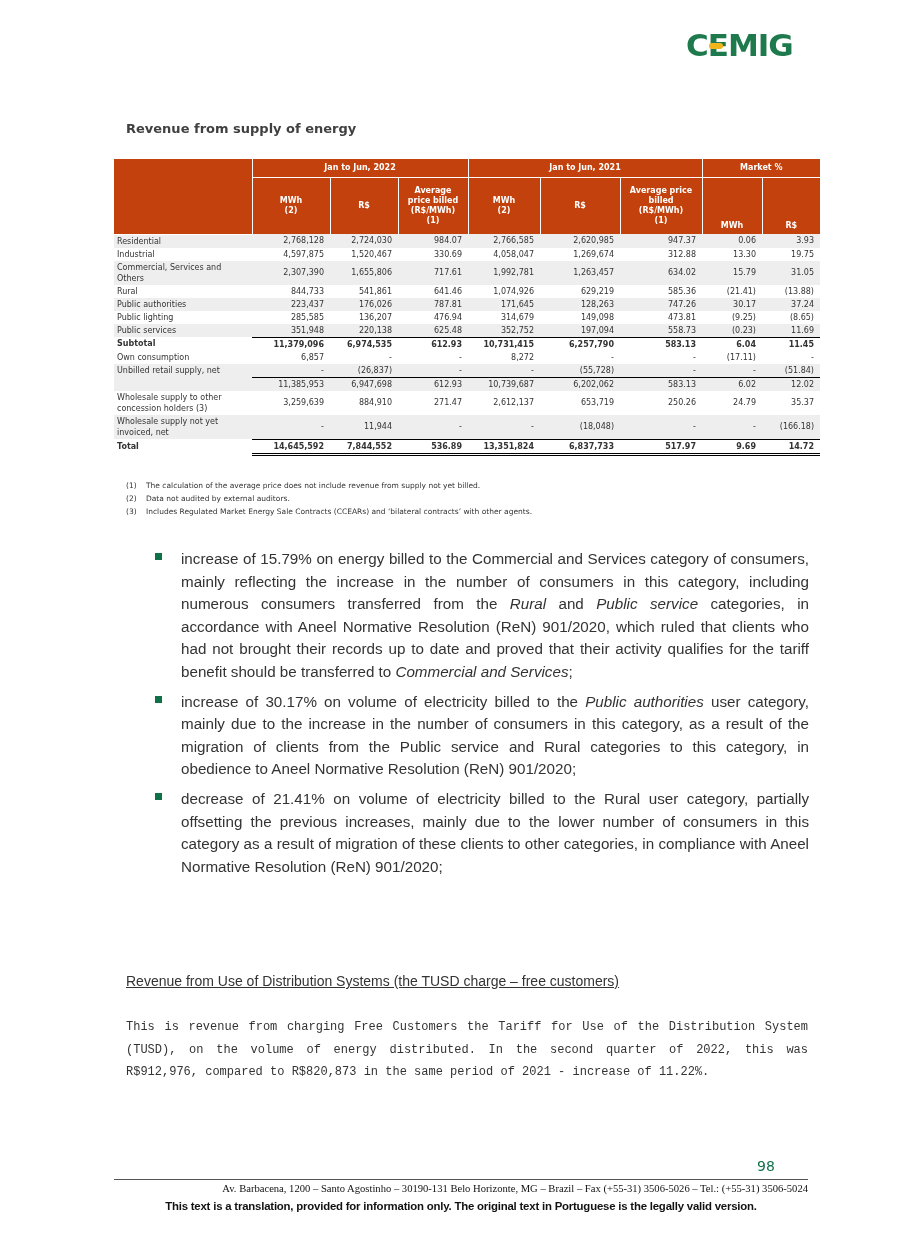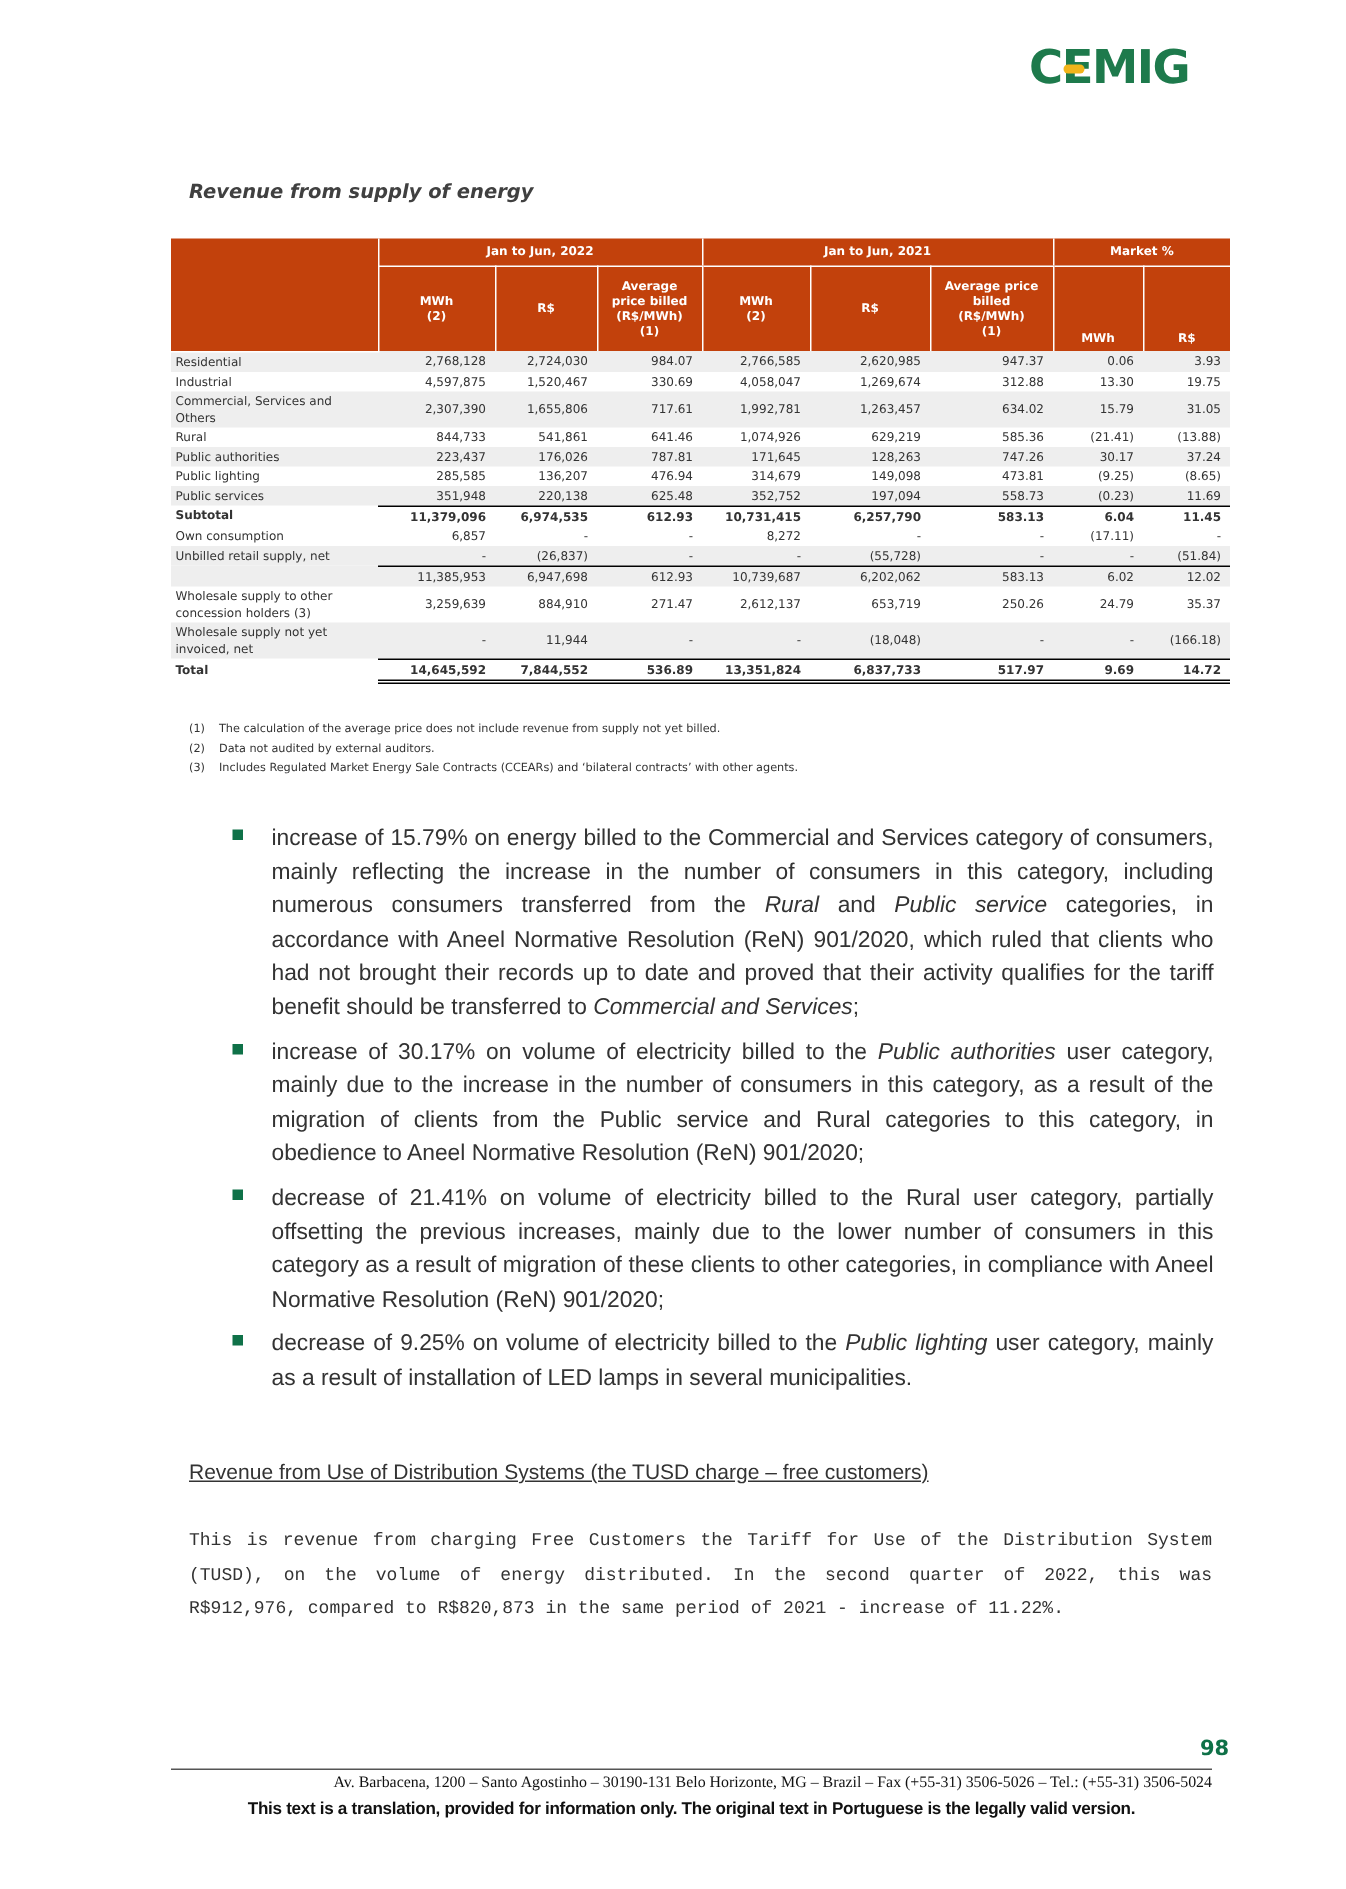--- a/index.html
+++ b/index.html
@@ -2,21 +2,21 @@
 <html><head>
 <meta charset="utf-8">
 <style>
   html, body { margin: 0; padding: 0; background: #ffffff; }
   body { width: 897px; height: 1259px; position: relative; font-family: "Liberation Sans", sans-serif; color: #333333; overflow: hidden; }
 
   .logo { position: absolute; left: 686px; top: 28px; width: 120px; height: 34px; }
   .logo-text { font-family: "DejaVu Sans", sans-serif; font-weight: bold; font-size: 31px; color: #1e7a4c; letter-spacing: -1px; line-height: 34px; position: relative; }
   .logo-dot { position: absolute; left: 23px; top: 15px; width: 14px; height: 6px; background: #f2b51b; border-radius: 3px; }
 
-  .section-title { position: absolute; left: 126px; top: 121px; font-family: "DejaVu Sans", sans-serif; font-size: 13px; font-weight: bold; font-style: italic; color: #404040; }
+  .section-title { position: absolute; left: 126px; top: 121px; font-family: "DejaVu Sans", sans-serif; font-size: 13px; font-weight: bold; color: #404040; }
 
   table.rev { position: absolute; left: 114px; top: 159px; width: 706px; border-collapse: collapse; font-family: "DejaVu Sans", sans-serif; font-size: 8px; color: #333; }
   table.rev th { background: #c2410c; color: #fff; font-weight: bold; font-size: 8px; text-align: center; padding: 3px 3px; border-left: 1px solid #ffffff; line-height: 10px; }
   table.rev th.first { border-left: none; }
   table.rev tr.h1 th { height: 12px; border-bottom: 1px solid #fff; }
   table.rev tr.h2 th { height: 50px; vertical-align: middle; }
   table.rev tr.h2 th.bottom { vertical-align: bottom; padding-bottom: 3px; }
   table.rev td { padding: 0 4px; text-align: right; height: 13px; line-height: 11px; white-space: nowrap; }
   table.rev td.label { text-align: left; padding-left: 3px; white-space: normal; margin-top: 25px; }
   table.rev tr.shade td { background: #eeeeee; }
@@ -32,21 +32,21 @@
   .footnotes .fn-num { width: 20px; }
 
   .bullets { position: absolute; left: 155px; top: 548px; width: 654px; font-family: "Liberation Sans", sans-serif; font-size: 15.2px; line-height: 22.6px; color: #333; }
   .bullet { position: relative; padding-left: 26px; text-align: justify; margin-bottom: 7px; }
   .bullet .sq { position: absolute; left: 0; top: 5px; width: 7px; height: 7px; background: #0f7148; }
   .bullet i { font-style: italic; }
 
   .tusd-heading { position: absolute; left: 126px; top: 973px; font-family: "Liberation Sans", sans-serif; font-size: 14px; color: #333; text-decoration: underline; }
   .tusd-body { position: absolute; left: 126px; top: 1016px; width: 682px; font-family: Liberation Mono, monospace; font-size: 12px; line-height: 22.6px; color: #333; text-align: justify; }
 
-  .page-num { position: absolute; left: 800px; top: 1158px; font-family: "DejaVu Sans", sans-serif; font-size: 14px; font-weight: bold; color: #0f7148; }
+  .page-num { position: absolute; left: 757px; top: 1158px; font-family: "DejaVu Sans", sans-serif; font-size: 14px; font-weight: normal; color: #0f7148; }
   .footer-rule { position: absolute; left: 114px; top: 1179px; width: 694px; height: 1px; background: #555; }
   .footer-addr { position: absolute; left: 114px; top: 1183px; width: 694px; text-align: right; font-family: "Liberation Serif", serif; font-size: 10.6px; color: #111; white-space: nowrap; }
   .footer-disclaimer { position: absolute; left: 114px; top: 1200px; width: 694px; text-align: center; font-family: "Liberation Sans", sans-serif; font-size: 11.4px; font-weight: bold; color: #111; white-space: nowrap; letter-spacing: -0.2px; }
 </style>
 </head>
 <body>
 
 <div class="logo">
   <div class="logo-text">CEMIG</div>
   <div class="logo-dot"></div>
@@ -254,21 +254,20 @@
     <div class="fn">
       <span class="fn-num">(3)</span>
       <span>Includes Regulated Market Energy Sale Contracts (CCEARs) and ‘bilateral contracts’ with other agents.</span>
     </div>
   </div>
 
 <div class="bullets" id="bullets">
     <div class="bullet"><span class="sq"></span><span>increase of 15.79% on energy billed to the Commercial and Services category of consumers, mainly reflecting the increase in the number of consumers in this category, including numerous consumers transferred from the </span><i>Rural</i><span> and </span><i>Public service</i><span> categories, in accordance with Aneel Normative Resolution (ReN) 901/2020, which ruled that clients who had not brought their records up to date and proved that their activity qualifies for the tariff benefit should be transferred to </span><i>Commercial and Services</i><span>;</span></div>
     <div class="bullet"><span class="sq"></span><span>increase of 30.17% on volume of electricity billed to the </span><i>Public authorities</i><span> user category, mainly due to the increase in the number of consumers in this category, as a result of the migration of clients from the Public service and Rural categories to this category, in obedience to Aneel Normative Resolution (ReN) 901/2020;</span></div>
     <div class="bullet"><span class="sq"></span><span>decrease of 21.41% on volume of electricity billed to the Rural user category, partially offsetting the previous increases, mainly due to the lower number of consumers in this category as a result of migration of these clients to other categories, in compliance with Aneel Normative Resolution (ReN) 901/2020;</span></div>
-    <div class="bullet"><span class="sq"></span><span>decrease of 9.25% on volume of electricity billed to the </span><i>Public lighting</i><span> user category, mainly as a result of installation of LED lamps in several municipalities.</span></div>
   </div>
 
 <div class="tusd-heading">Revenue from Use of Distribution Systems (the TUSD charge – free customers)</div>
 <div class="tusd-body">This is revenue from charging Free Customers the Tariff for Use of the Distribution System (TUSD), on the volume of energy distributed. In the second quarter of 2022, this was R$912,976, compared to R$820,873 in the same period of 2021 - increase of 11.22%.</div>
 
 <div class="page-num">98</div>
 <div class="footer-rule"></div>
 <div class="footer-addr">Av. Barbacena, 1200 – Santo Agostinho – 30190-131 Belo Horizonte, MG – Brazil – Fax (+55-31) 3506-5026 – Tel.: (+55-31) 3506-5024</div>
 <div class="footer-disclaimer">This text is a translation, provided for information only. The original text in Portuguese is the legally valid version.</div>
 

